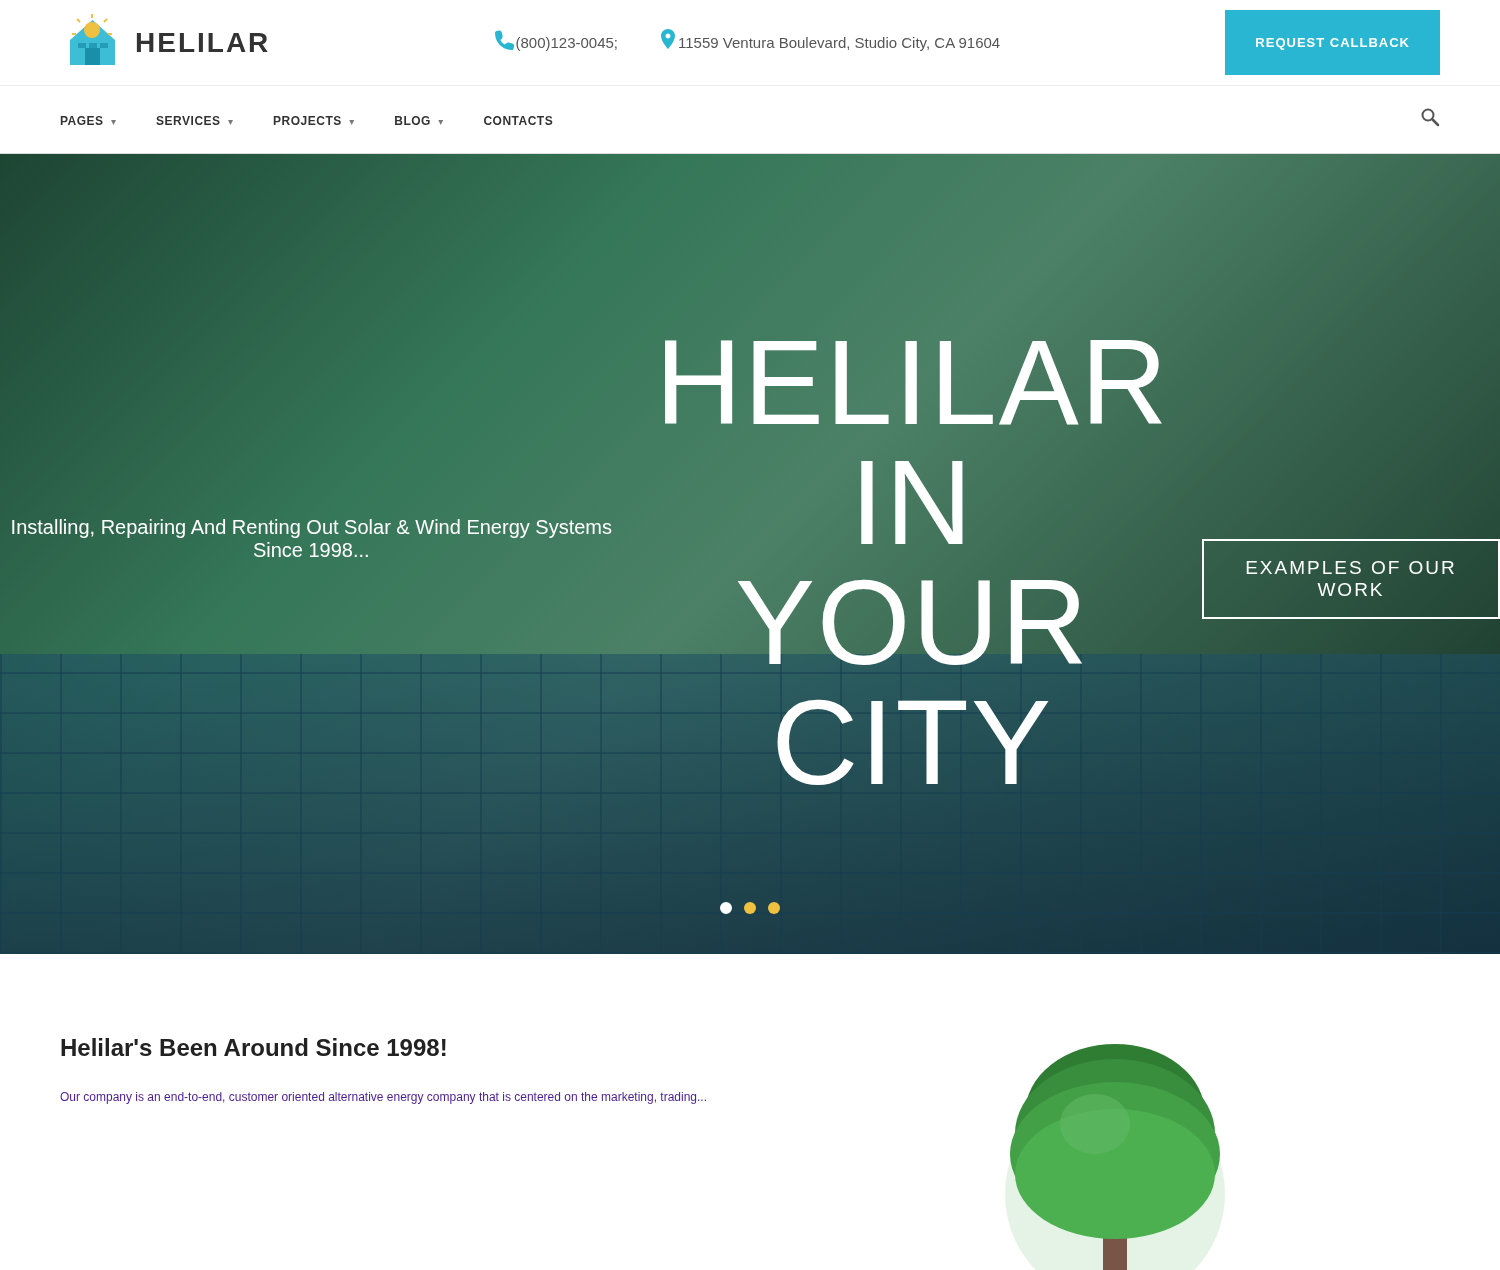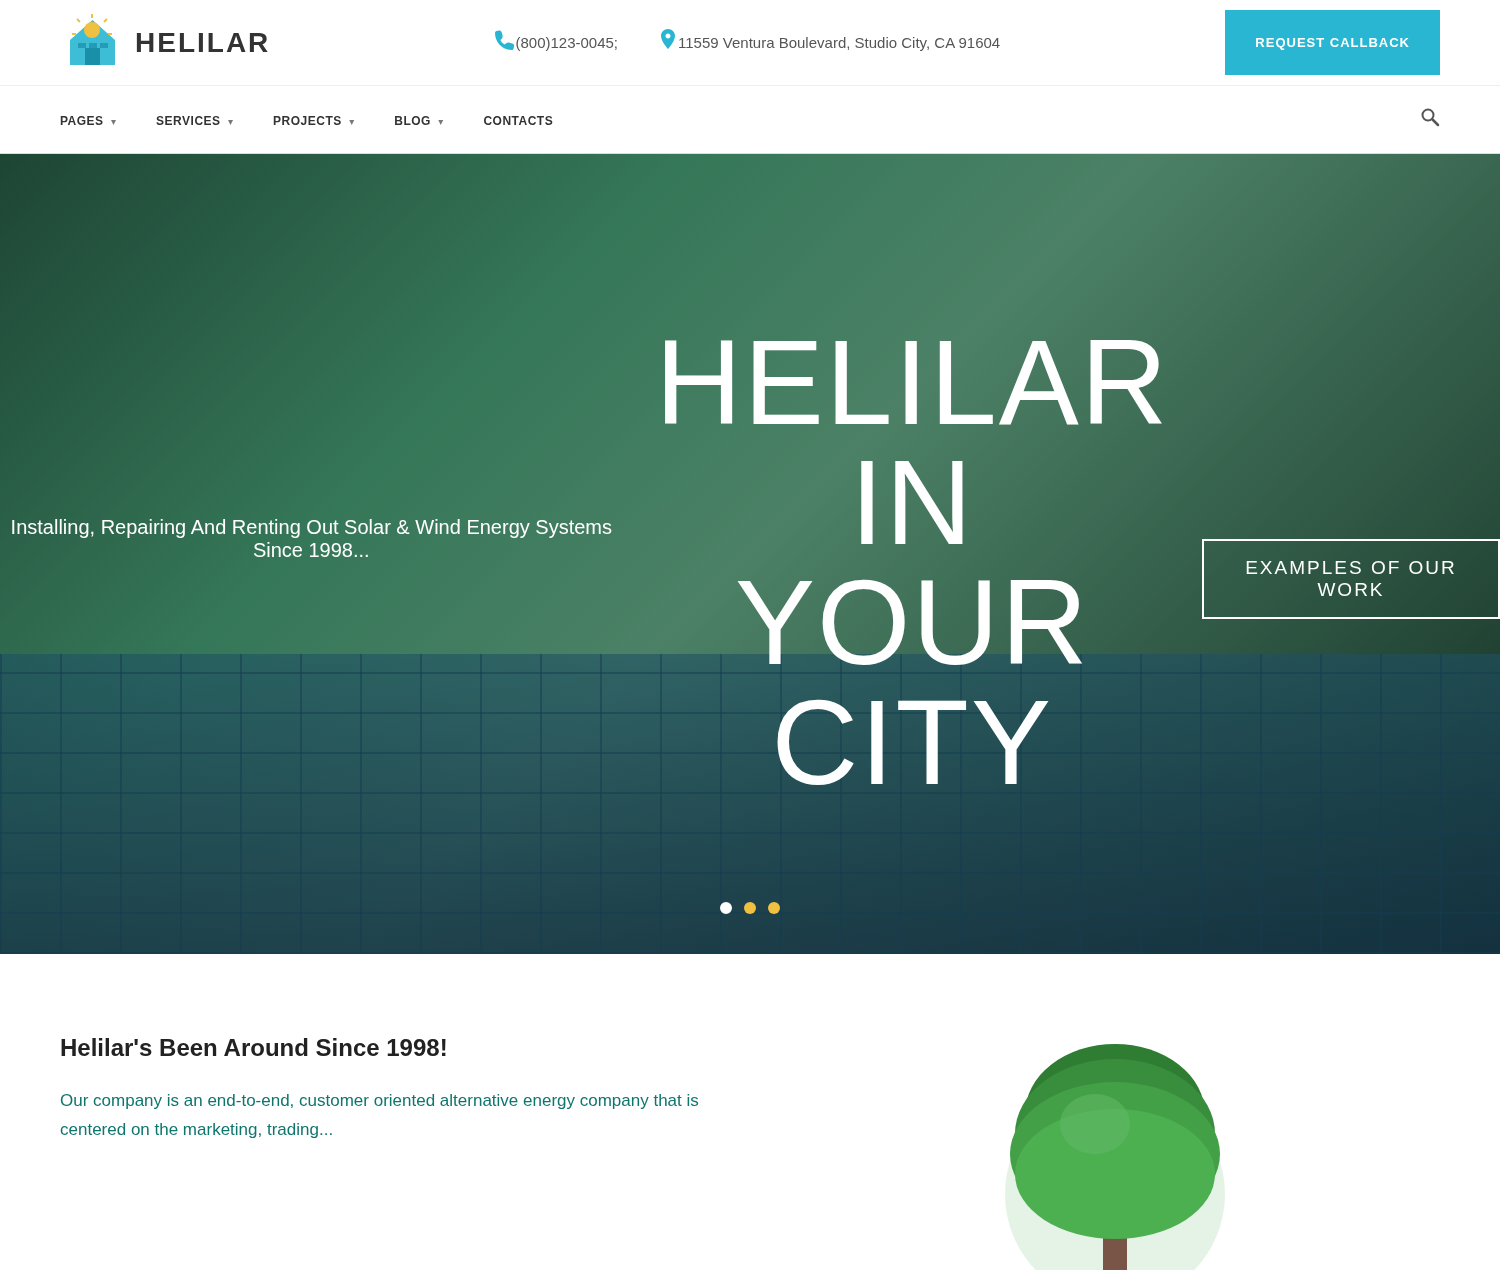--- a/index.html
+++ b/index.html
@@ -193,22 +193,22 @@
       flex: 1;
       max-width: 680px;
     }
     .about-title {
       font-size: 24px;
       font-weight: 700;
       color: #222;
       margin-bottom: 25px;
     }
     .about-text {
-      font-size: 17px;
-      color: #0f766e;
+      font-size: 12px;
+      color: #4c1d95;
       line-height: 1.7;
     }
     .about-right {
       flex: 1;
       display: flex;
       justify-content: center;
       align-items: center;
     }
   </style>
 </head>

